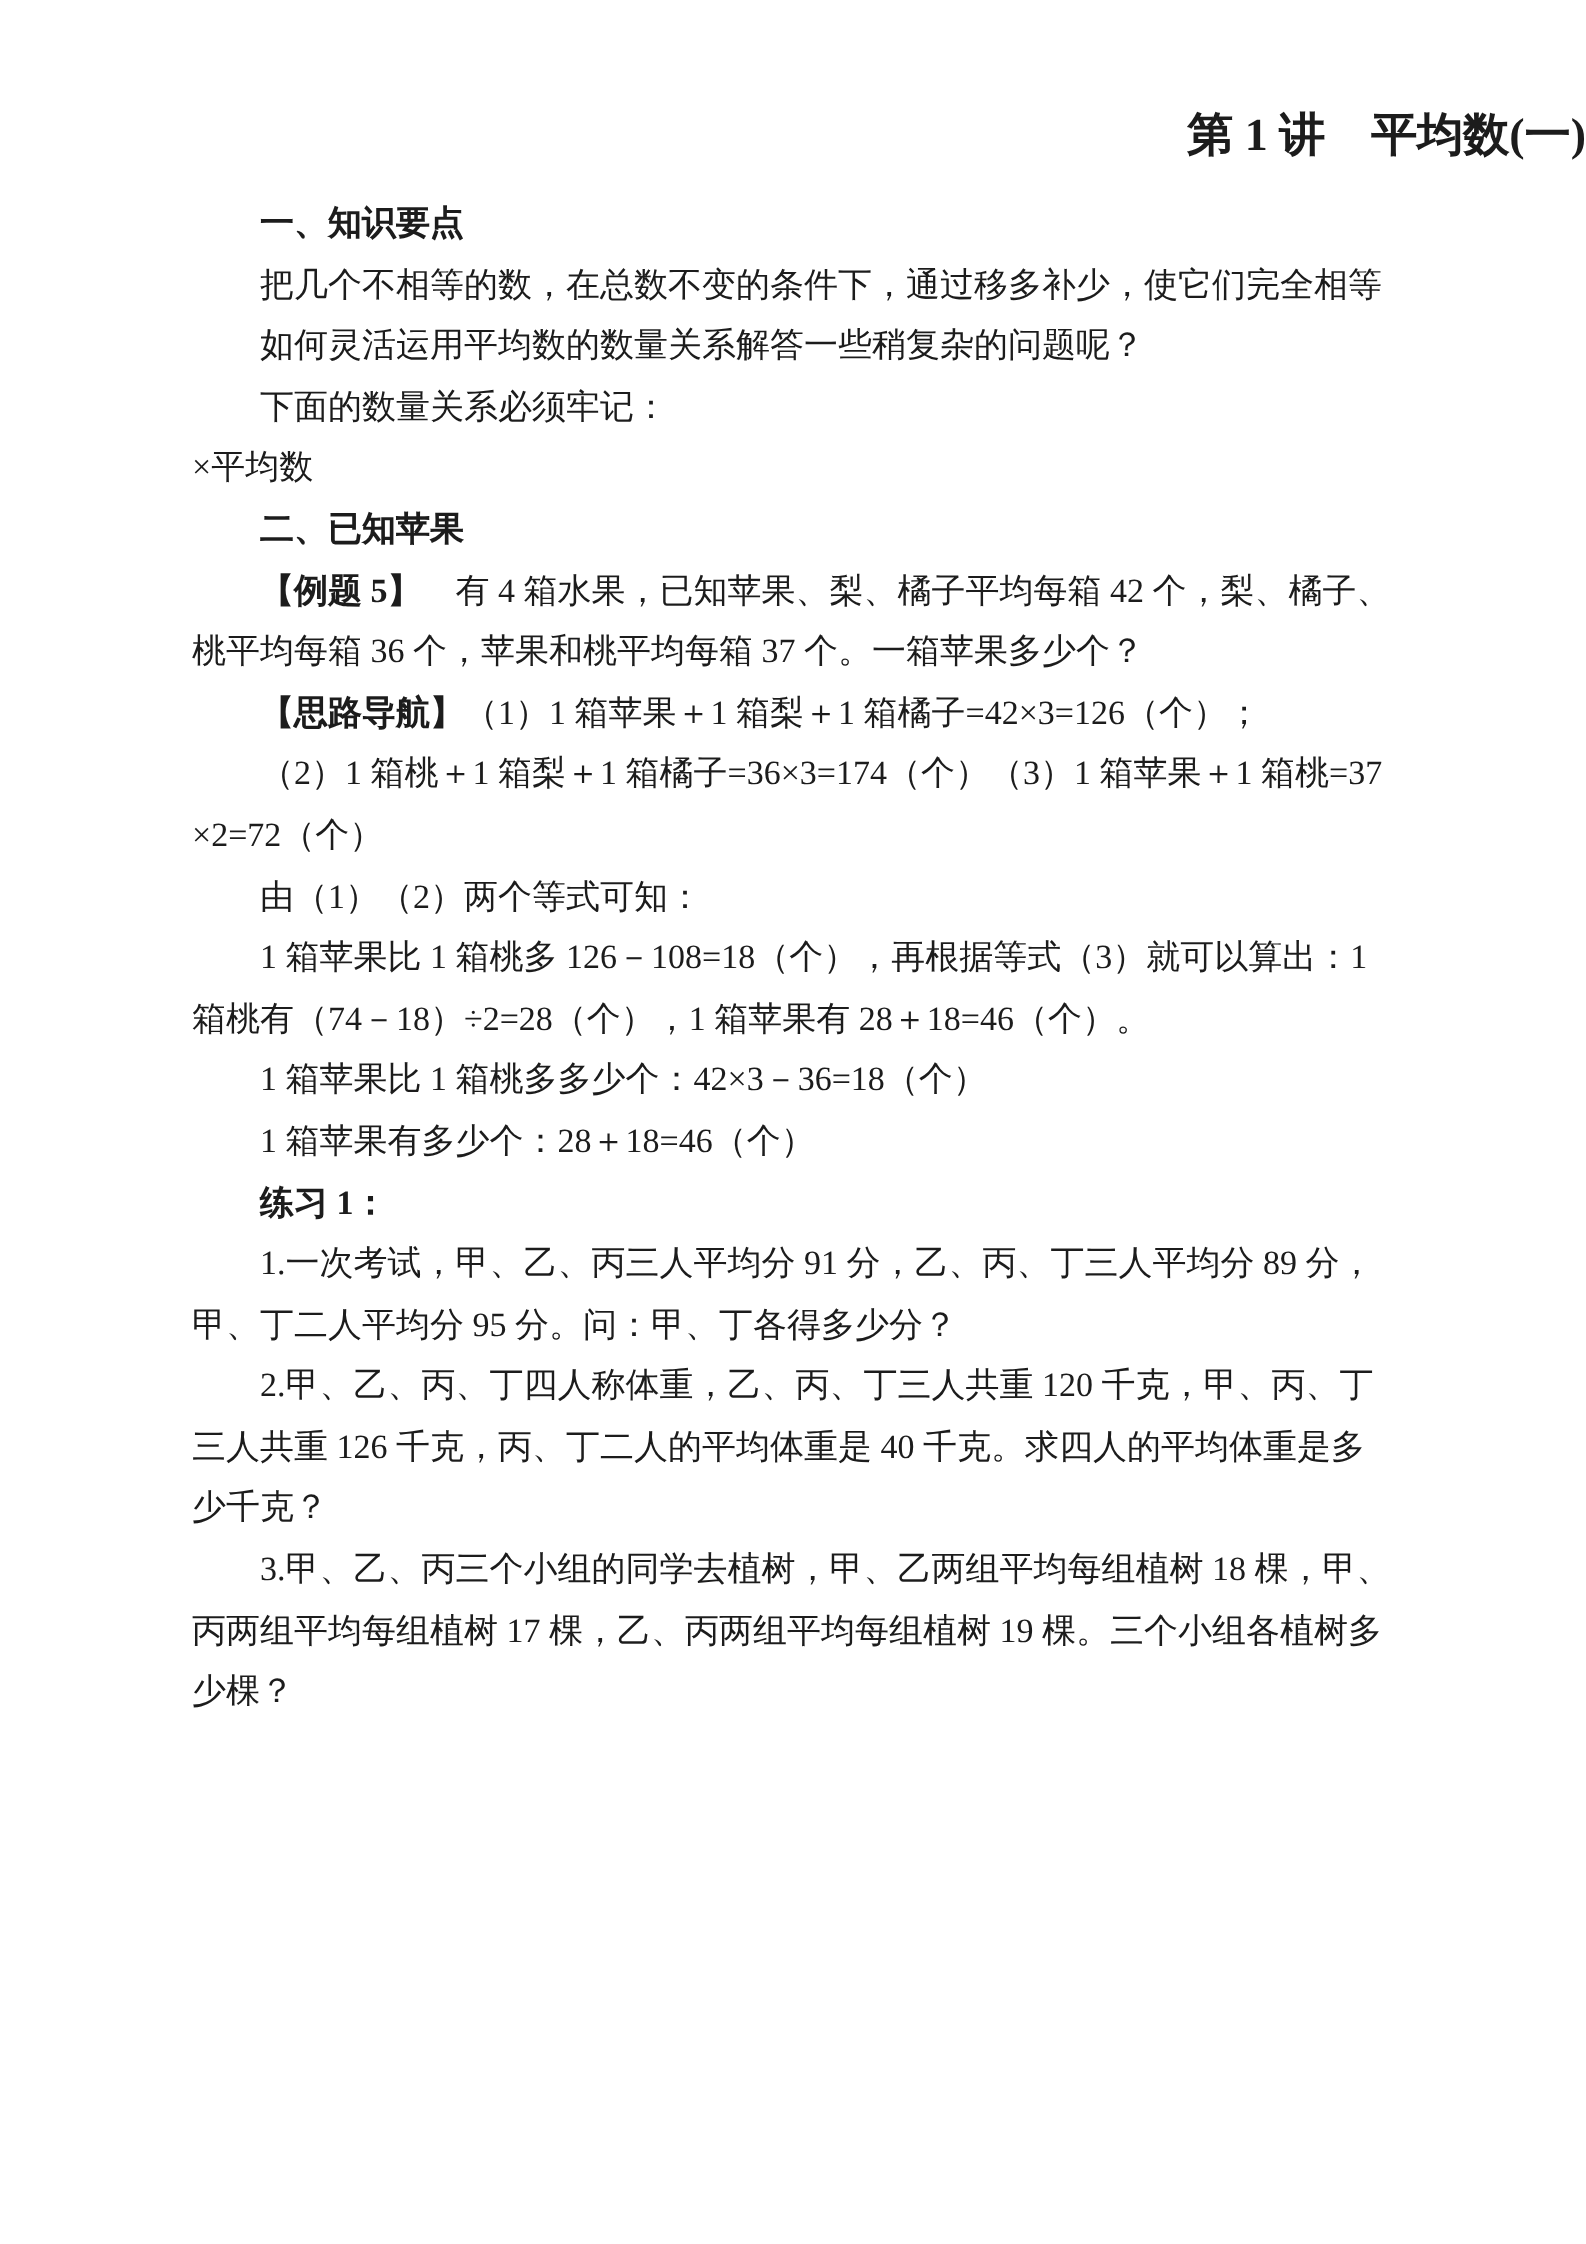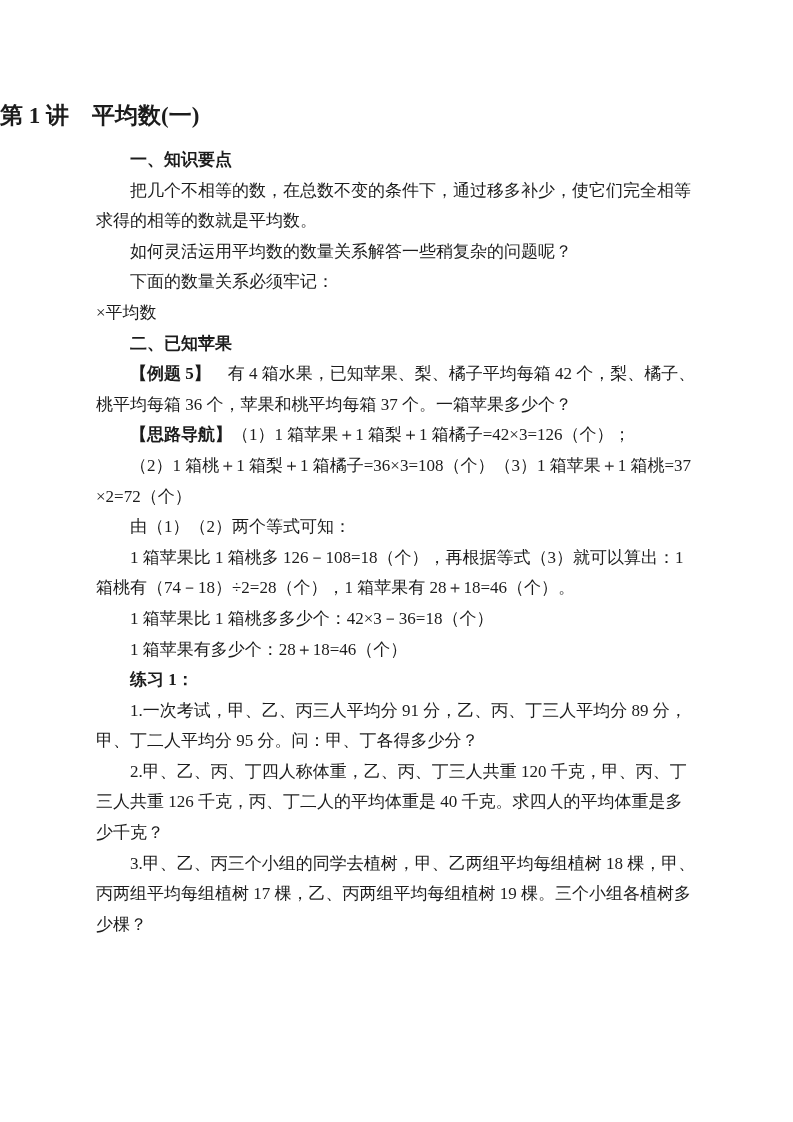--- a/index.html
+++ b/index.html
@@ -11,22 +11,22 @@
     position: relative;
     width: 793px;
     height: 1122px;
     margin: 0 auto;
     background: #ffffff;
     color: #1c1c1c;
     font-family: "Liberation Serif", "DejaVu Serif", serif;
     overflow: hidden;
   }
   .doc-title {
-    padding-top: 100px;
-    text-align: left;
+    padding-top: 52px;
+    text-align: right;
     font-size: 23px;
     font-weight: bold;
     line-height: 32px;
     white-space: pre;
   }
   .doc-body {
     margin: 13px 96px 0 96px;
     font-size: 17px;
   }
   .line {
@@ -43,29 +43,28 @@
   }
 </style>
 </head>
 <body>
 
 <div class="page">
   <div class="doc-title">第 1 讲　平均数(一)</div>
   <div class="doc-body">
       <div class="line indent"><span class="bold">一、知识要点</span></div>
       <div class="line indent"><span>把几个不相等的数，在总数不变的条件下，通过移多补少，使它们完全相等，</span></div>
-      <div class="line"><span>求得的相等的数就是平均数。</span></div>
       <div class="line indent"><span>如何灵活运用平均数的数量关系解答一些稍复杂的问题呢？</span></div>
       <div class="line indent"><span>下面的数量关系必须牢记：</span></div>
       <div class="line"><span>×平均数</span></div>
       <div class="line indent"><span class="bold">二、已知苹果</span></div>
       <div class="line indent"><span class="bold">【例题 5】</span><span>　有 4 箱水果，已知苹果、梨、橘子平均每箱 42 个，梨、橘子、</span></div>
       <div class="line"><span>桃平均每箱 36 个，苹果和桃平均每箱 37 个。一箱苹果多少个？</span></div>
       <div class="line indent"><span class="bold">【思路导航】</span><span>（1）1 箱苹果＋1 箱梨＋1 箱橘子=42×3=126（个）；</span></div>
-      <div class="line indent"><span>（2）1 箱桃＋1 箱梨＋1 箱橘子=36×3=108（个）（3）1 箱苹果＋1 箱桃=37</span></div>
+      <div class="line indent"><span>（2）1 箱桃＋1 箱梨＋1 箱橘子=36×3=174（个）（3）1 箱苹果＋1 箱桃=37</span></div>
       <div class="line"><span>×2=72（个）</span></div>
       <div class="line indent"><span>由（1）（2）两个等式可知：</span></div>
       <div class="line indent"><span>1 箱苹果比 1 箱桃多 126－108=18（个），再根据等式（3）就可以算出：1</span></div>
       <div class="line"><span>箱桃有（74－18）÷2=28（个），1 箱苹果有 28＋18=46（个）。</span></div>
       <div class="line indent"><span>1 箱苹果比 1 箱桃多多少个：42×3－36=18（个）</span></div>
       <div class="line indent"><span>1 箱苹果有多少个：28＋18=46（个）</span></div>
       <div class="line indent"><span class="bold">练习 1：</span></div>
       <div class="line indent"><span>1.一次考试，甲、乙、丙三人平均分 91 分，乙、丙、丁三人平均分 89 分，</span></div>
       <div class="line"><span>甲、丁二人平均分 95 分。问：甲、丁各得多少分？</span></div>
       <div class="line indent"><span>2.甲、乙、丙、丁四人称体重，乙、丙、丁三人共重 120 千克，甲、丙、丁</span></div>

